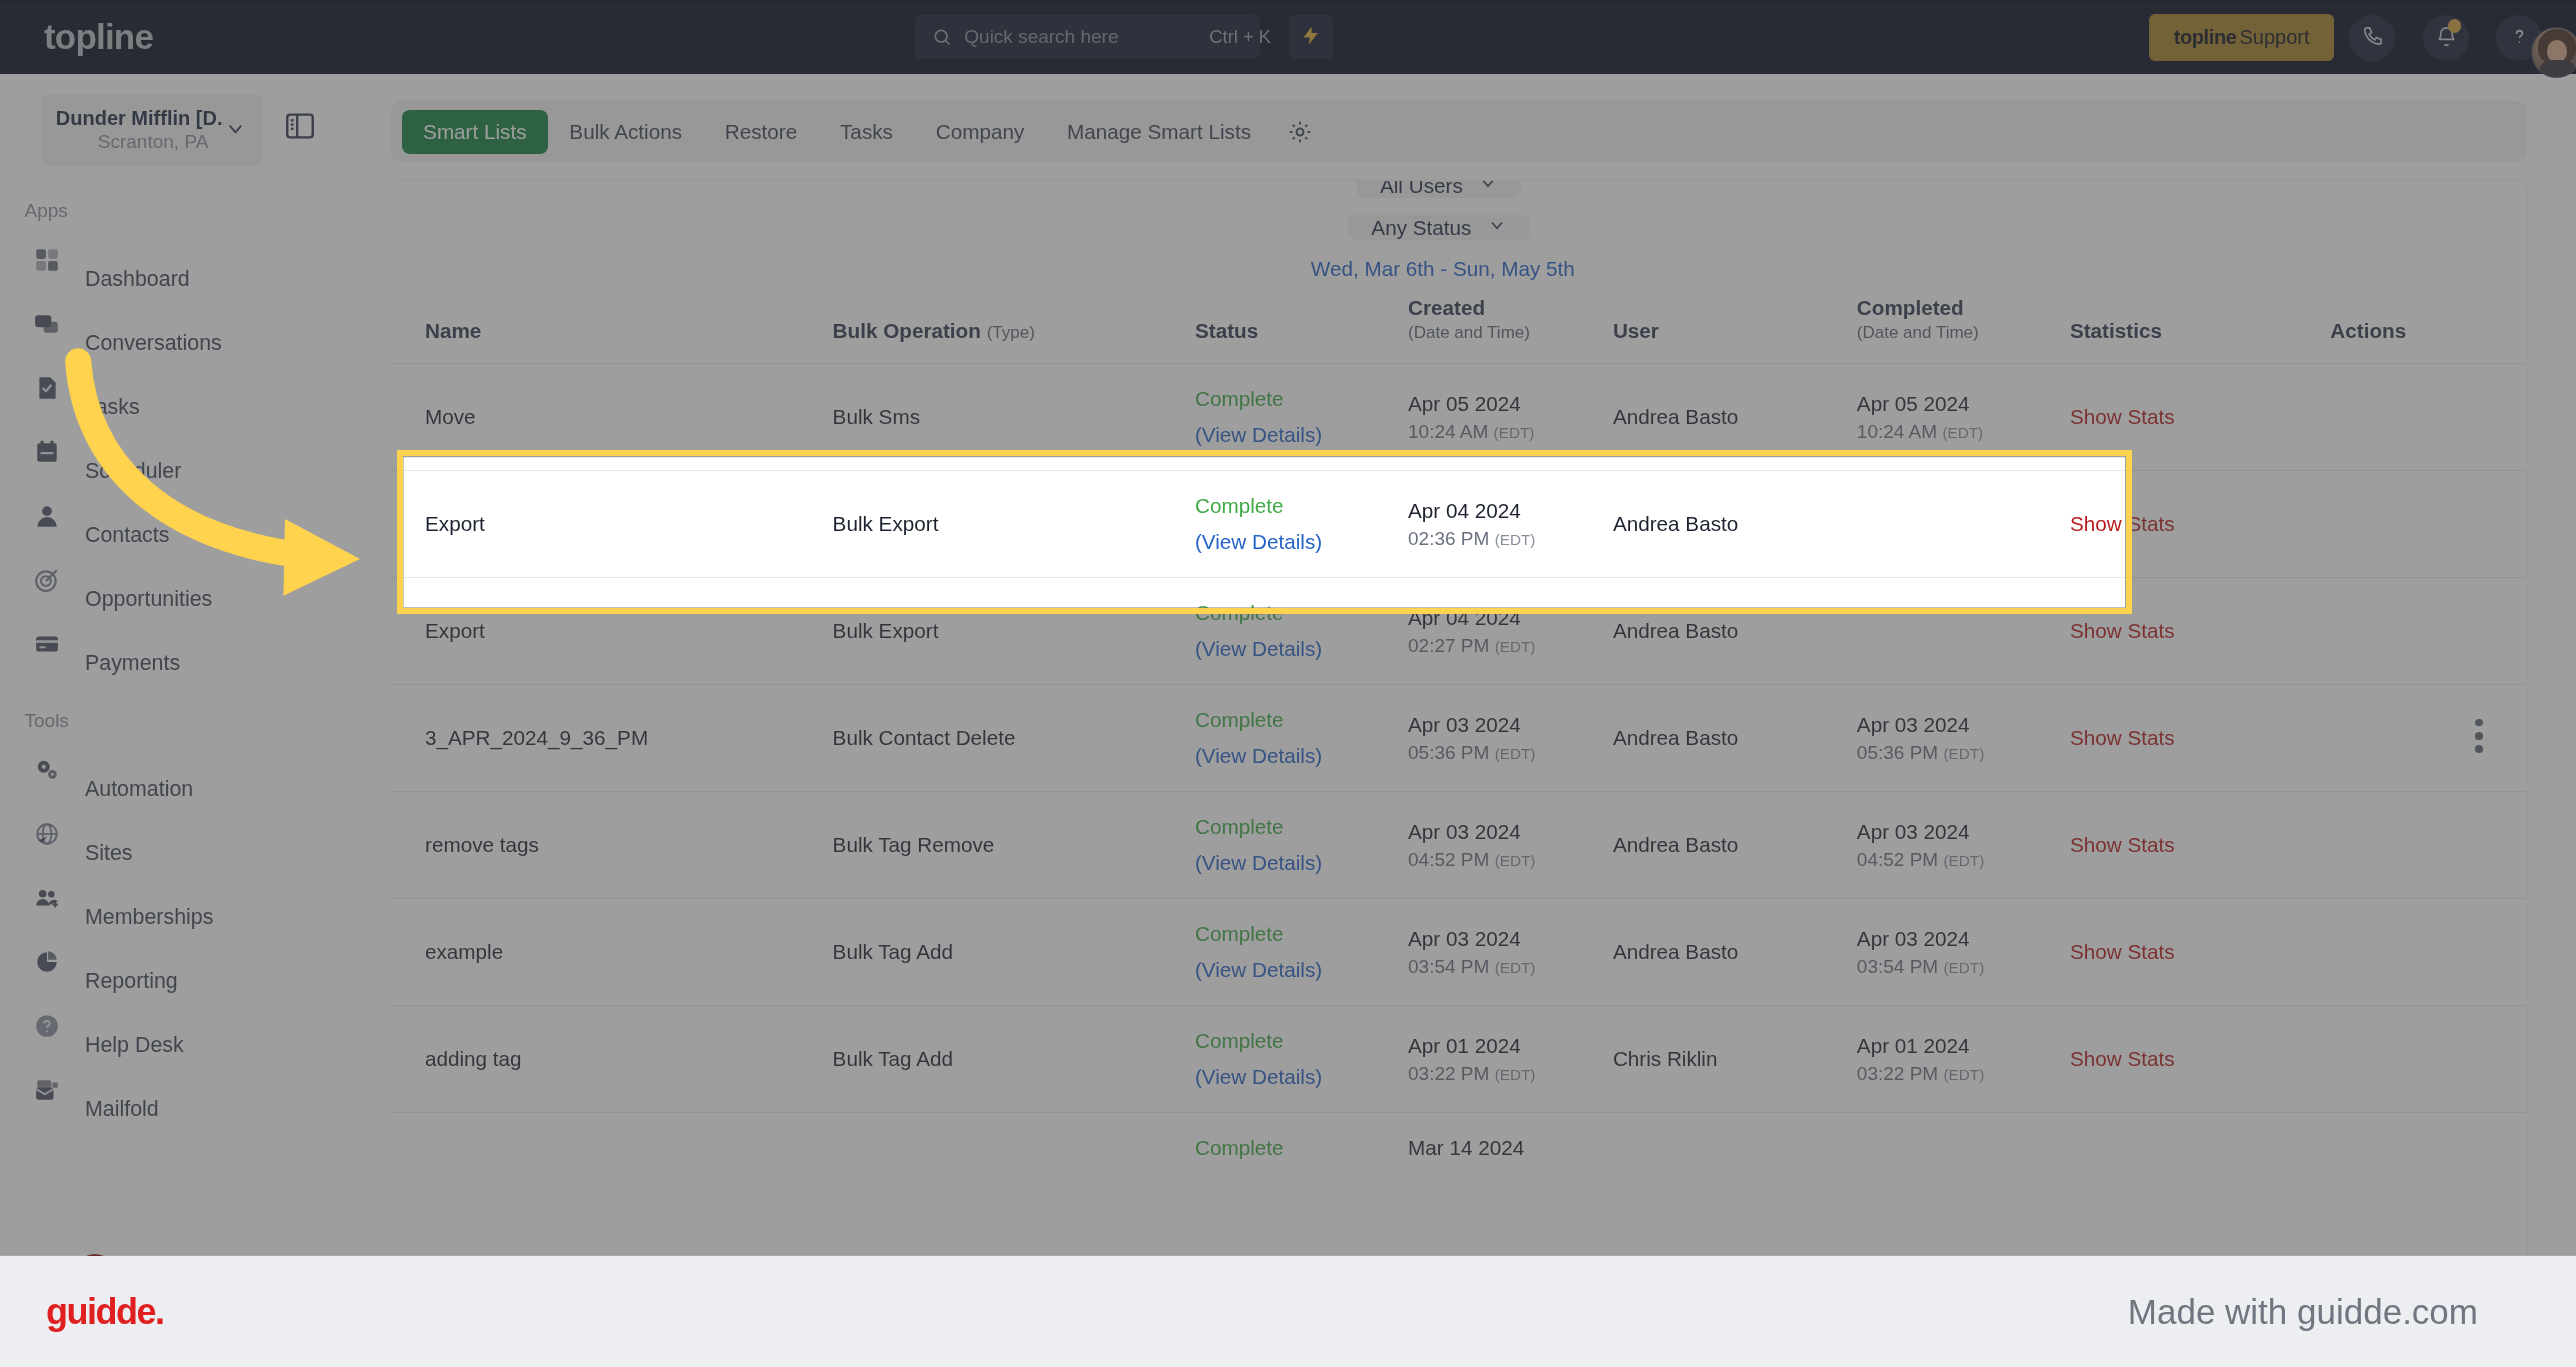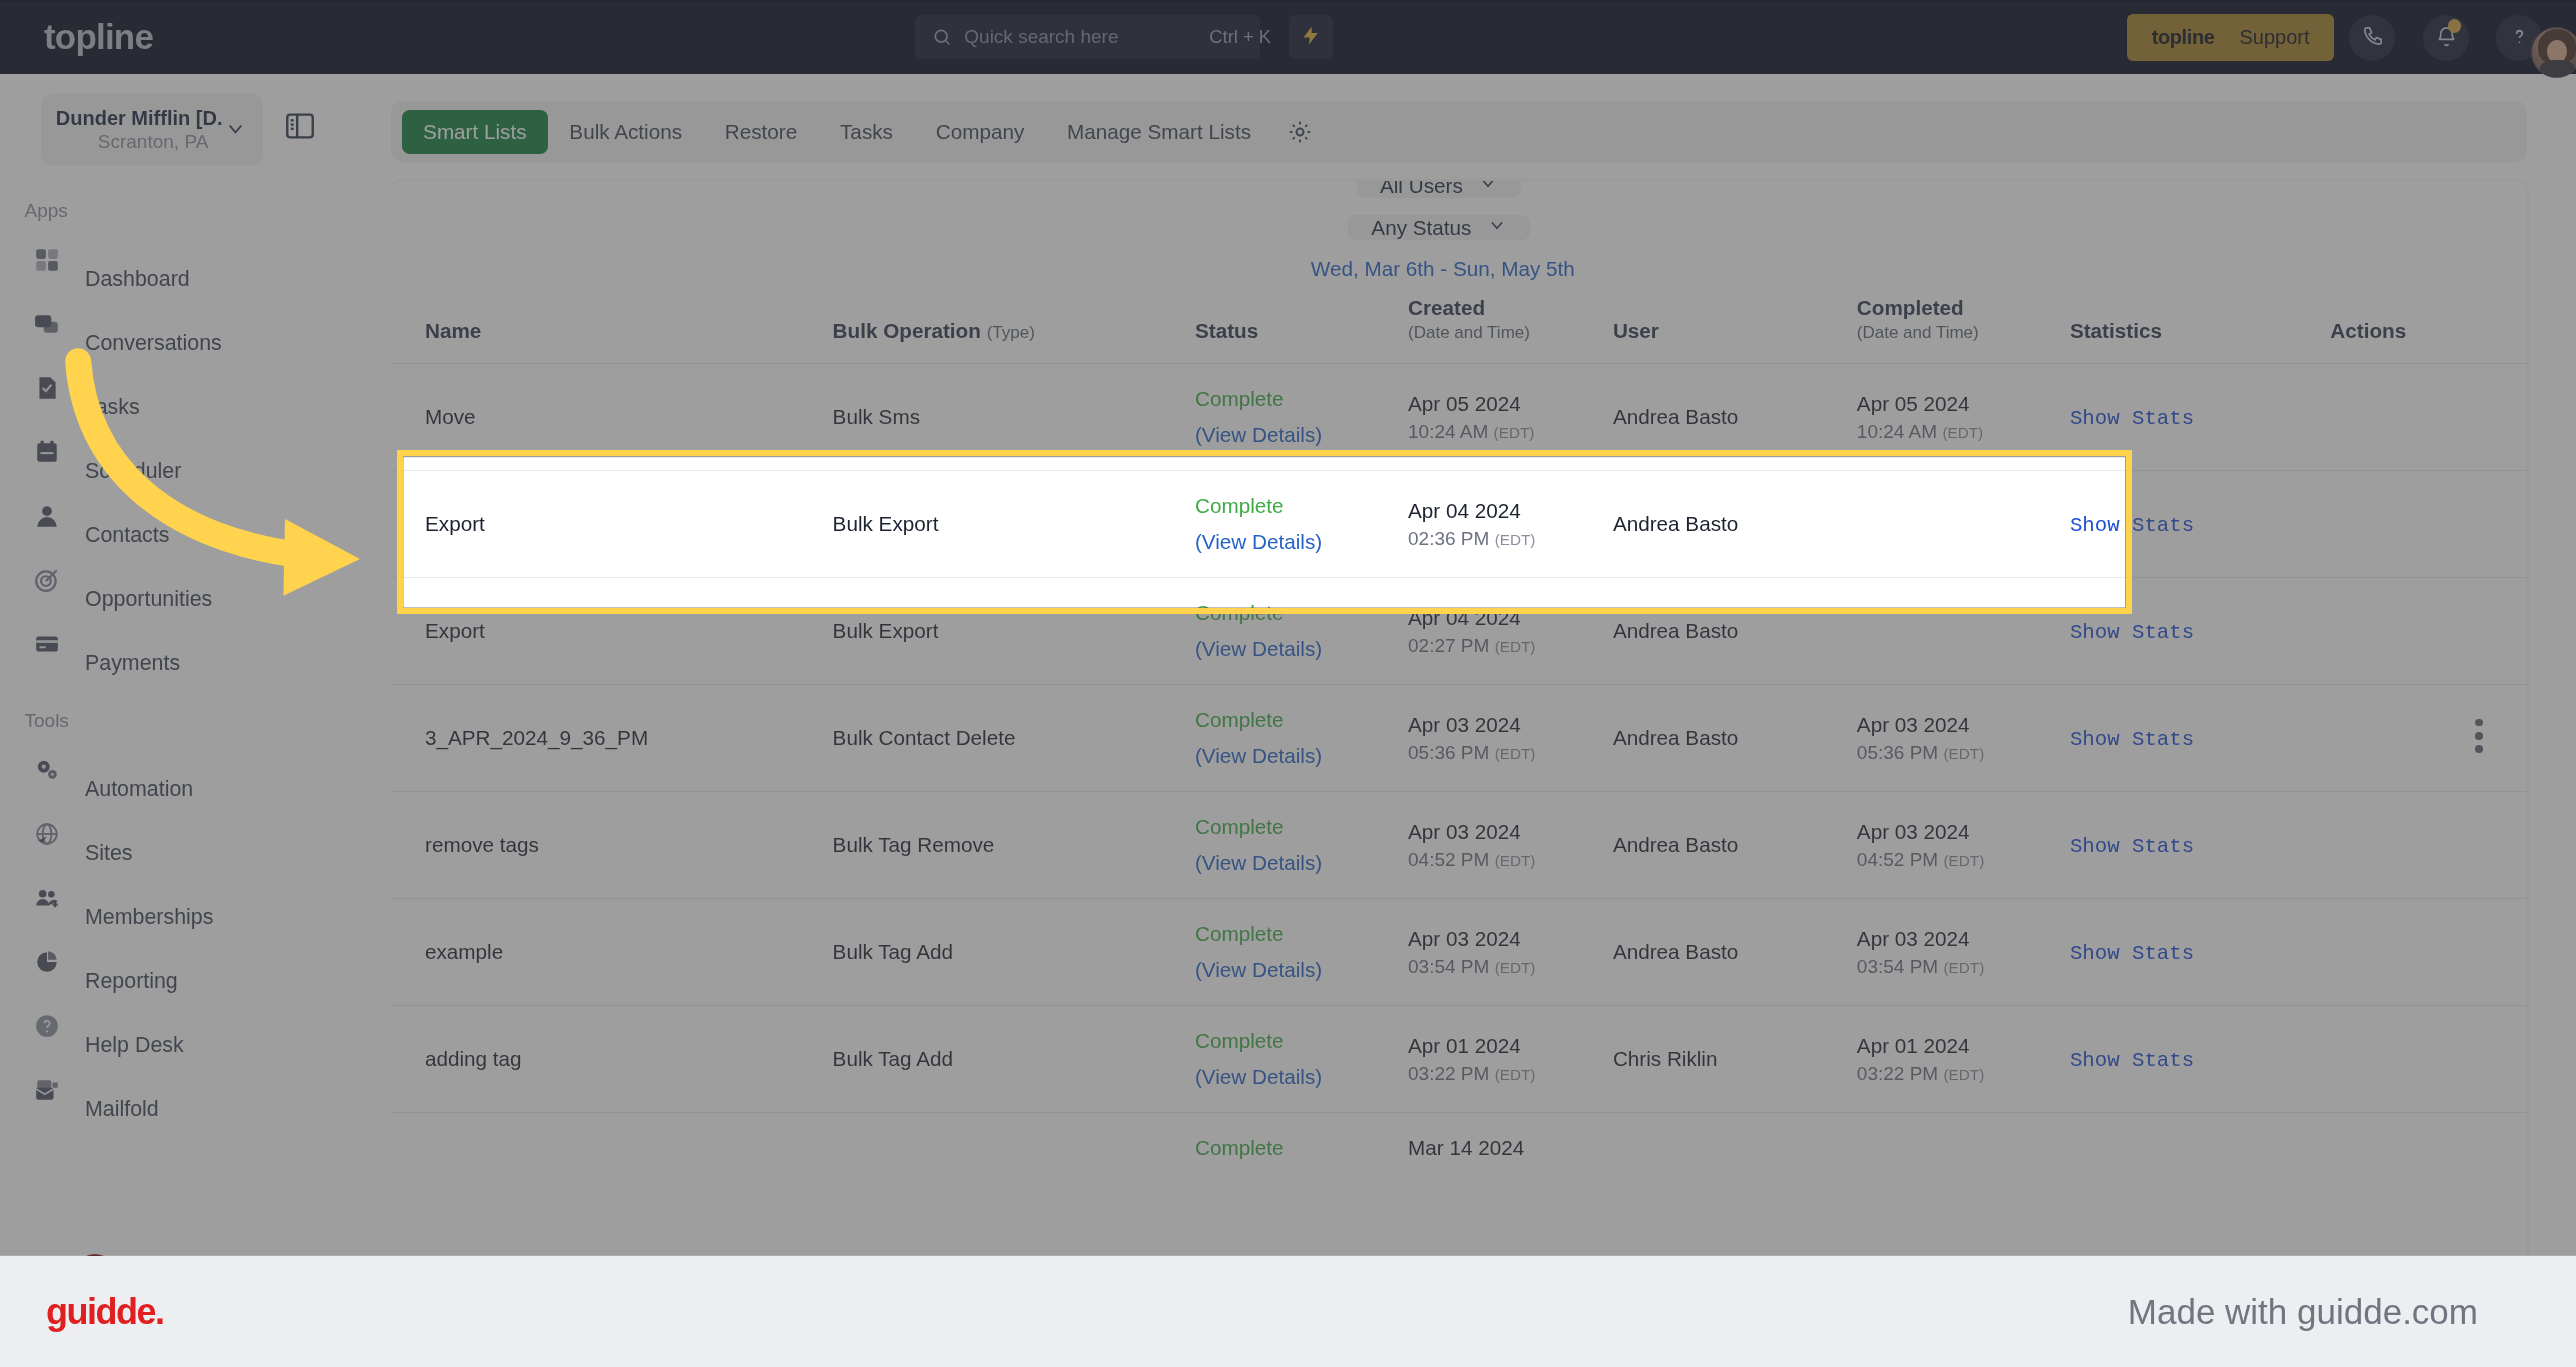--- a/index.html
+++ b/index.html
@@ -44,21 +44,21 @@
   }
   .support-btn {
     position: absolute; right: 242px; top: 13.8px;
     height: 47px; padding: 0 24.5px; border-radius: 6.1px;
     background: #a5822a; color: #10131f; font-size: 20px;
     display: flex; align-items: center; justify-content: center;
     border: none; cursor: pointer;
     font-family: "Liberation Sans", sans-serif;
   }
   .support-btn .sb-brand { font-weight: 700; letter-spacing: -0.4px; }
-  .support-btn .sb-word { font-weight: 400; margin-left: 25px; }
+  .support-btn .sb-word { font-weight: 400; margin-left: 3px; }
 
   .circ-btn {
     position: absolute; top: 14.5px; width: 46px; height: 46px;
     border-radius: 50%; background: #1b2237;
     display: flex; align-items: center; justify-content: center;
     cursor: pointer;
   }
   .cb-phone { right: 181px; }
   .cb-bell  { right: 107px; }
   .cb-help  { right: 34px; }
@@ -223,21 +223,21 @@
   .col-actions { width: 191px; }
   thead th.col-name { padding-left: 34px; }
   thead th.col-created, thead th.col-completed { text-align: left; }
   thead th.col-actions { text-align: right; padding-right: 40px; }
 
   .status-complete { color: #3faa46; display:block; }
   .view-details { color: #2563c9; display:block; margin-top: 12px; cursor: pointer; }
   .date-main { display:block; color:#1d2330; }
   .date-time { display:block; color:#6b7280; font-size: 19px; margin-top: 4.6px;}
   .date-time .tz { font-size: 15.3px; color:#8a8f9c; }
-  .show-stats { color:#1d4ed8; cursor: pointer; font-family: Liberation Mono, monospace; }
+  .show-stats { color:#b91c1c; cursor: pointer; }
   .kebab {
     float: right; margin-right: 44px;
     width: 7.7px; cursor: pointer;
   }
   .kebab i {
     display:block; width:7.7px; height:7.7px; border-radius:50%;
     background:#5f6877; margin-bottom:5.4px;
   }
 
   

